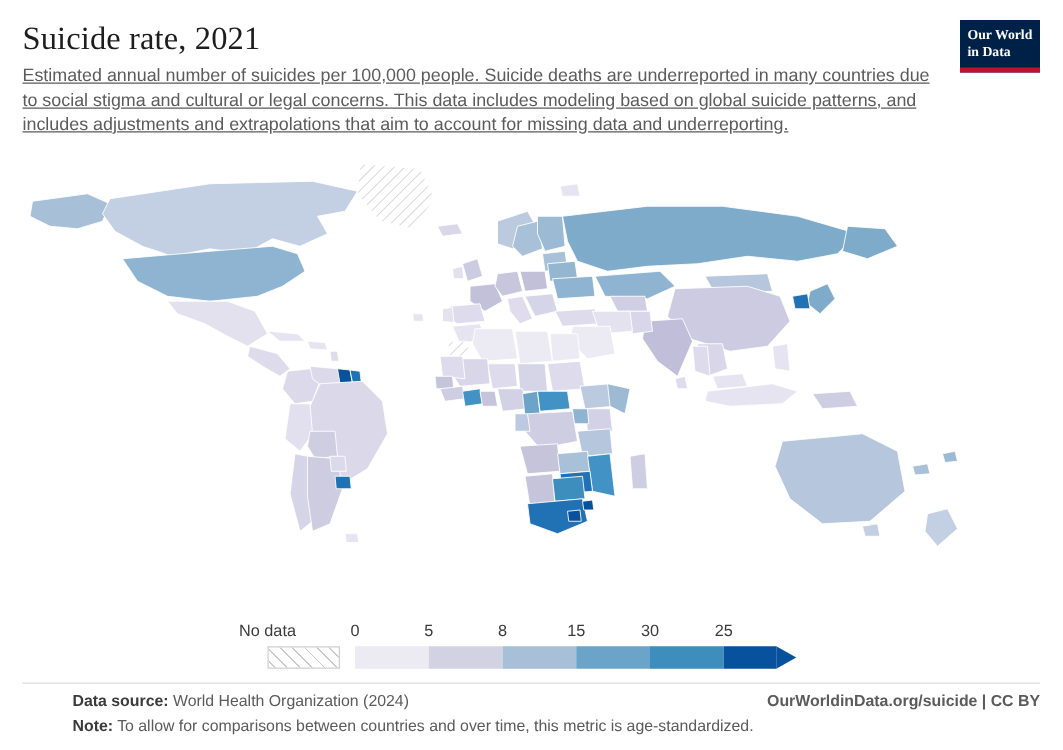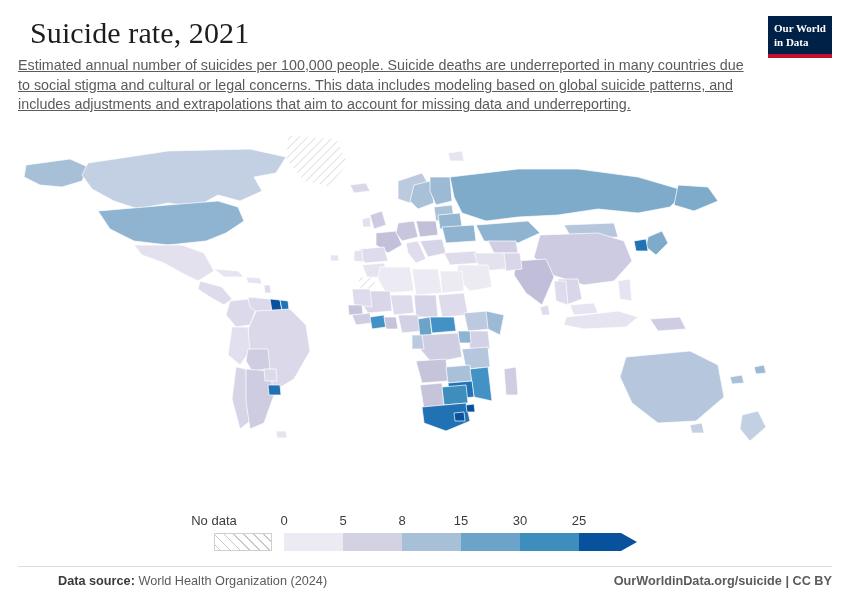--- a/index.html
+++ b/index.html
@@ -21,24 +21,24 @@
     height: 600px;
     box-sizing: border-box;
     padding: 16px 18px 0 18px;
   }
   
   .header {
     position: relative;
   }
   .title {
     font-family: "Liberation Serif", serif;
-    font-size: 30px;
+    font-size: 26px;
     font-weight: 400;
     color: #1d1d1d;
-    margin: 0 0 6px 12px;
+    margin: 0 0 6px 0;
     letter-spacing: 0.1px;
   }
   .subtitle {
     font-size: 14.3px;
     line-height: 19.5px;
     color: #5b5b5b;
     max-width: 730px;
     margin: 0;
     text-decoration: underline;
   }
@@ -72,21 +72,20 @@
   .legend {
     position: relative;
     height: 56px;
     margin-top: 2px;
   }
   .legend-inner {
     position: absolute;
     left: 196px;
     top: 0;
     width: 460px;
-    margin-top: 12px;
   }
   .legend-labels {
     position: relative;
     height: 17px;
   }
   .legend-labels span {
     position: absolute;
     font-size: 13px;
     color: #3b3b3b;
     transform: translateX(-50%);
@@ -336,15 +335,19 @@
   </div>
 
   <div class="footer">
     <div class="footer-row">
       <div>
         <b>Data source:</b>
         <span>World Health Organization (2024)</span>
       </div>
       <div class="footer-right">OurWorldinData.org/suicide | CC BY</div>
     </div>
+    <div class="footer-note">
+      <b>Note:</b>
+      <span>To allow for comparisons between countries and over time, this metric is age-standardized.</span>
+    </div>
   </div>
 
 </div>
 
 </body></html>

